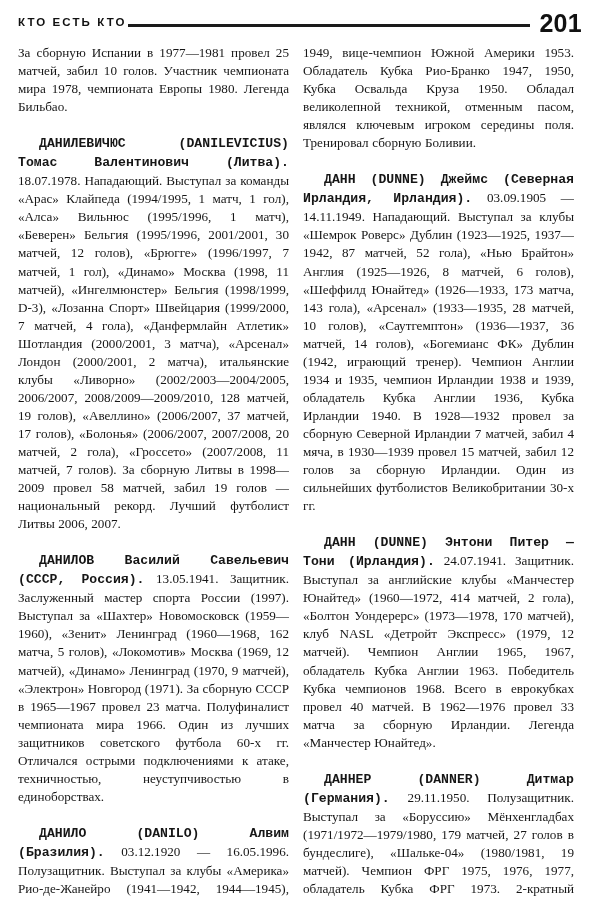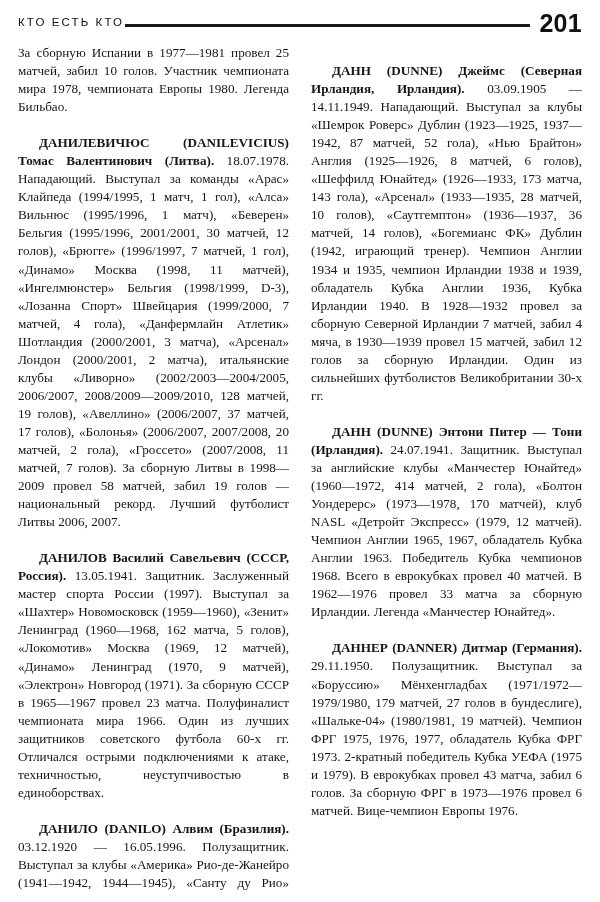--- a/index.html
+++ b/index.html
@@ -30,21 +30,21 @@
     position: absolute;
     left: 18px;
     right: 18px;
     top: 12px;
     height: 22px;
     display: flex;
     align-items: center;
   }
   .rh-title {
     font-family: "Liberation Sans", "DejaVu Sans", sans-serif;
-    font-weight: normal;
+    font-weight: bold;
     font-size: 11.5px;
     letter-spacing: 2.1px;
     color: #111;
     white-space: nowrap;
     line-height: 1;
     padding-bottom: 1px;
   }
   .rh-rule {
     flex: 1 1 auto;
     height: 0;
@@ -63,21 +63,21 @@
   }
 
   
   .columns {
     position: absolute;
     left: 18px;
     top: 44px;
     width: 564px;
     height: 852px;
     display: flex;
-    gap: 22px;
+    gap: 14px;
   }
   .col {
     width: 271px;
     height: 100%;
     overflow: hidden;
   }
 
   p.par {
     margin: 0;
     font-size: 13.15px;
@@ -88,20 +88,21 @@
     word-spacing: 0.2px;
   }
   p.par.indent {
     text-indent: 21px;
   }
   .entry-gap {
     height: 18px;
   }
   b.hw {
     font-weight: bold;
+    font-family: Liberation Mono, monospace;
   }
 </style>
 </head>
 <body>
 
 <div class="page">
 
   <div class="running-head">
     <span class="rh-title">КТО ЕСТЬ КТО</span>
     <span class="rh-rule"></span>
@@ -112,20 +113,21 @@
     <div class="col" id="col-left">
         <p class="par"><span>За сборную Испании в 1977—1981 провел 25 матчей, забил 10 голов. Участник чемпионата мира 1978, чемпионата Европы 1980. Легенда Бильбао.</span></p>
         <div class="entry-gap"></div>
         <p class="par indent"><b class="hw">ДАНИЛЕВИЧЮС (DANILEVICIUS) Томас Валентинович (Литва).</b><span> 18.07.1978. Нападающий. Выступал за команды «Арас» Клайпеда (1994/1995, 1 матч, 1 гол), «Алса» Вильнюс (1995/1996, 1 матч), «Беверен» Бельгия (1995/1996, 2001/2001, 30 матчей, 12 голов), «Брюгге» (1996/1997, 7 матчей, 1 гол), «Динамо» Москва (1998, 11 матчей), «Ингелмюнстер» Бельгия (1998/1999, D-3), «Лозанна Спорт» Швейцария (1999/2000, 7 матчей, 4 гола), «Данфермлайн Атлетик» Шотландия (2000/2001, 3 матча), «Арсенал» Лондон (2000/2001, 2 матча), итальянские клубы «Ливорно» (2002/2003—2004/2005, 2006/2007, 2008/2009—2009/2010, 128 матчей, 19 голов), «Авеллино» (2006/2007, 37 матчей, 17 голов), «Болонья» (2006/2007, 2007/2008, 20 матчей, 2 гола), «Гроссето» (2007/2008, 11 матчей, 7 голов). За сборную Литвы в 1998—2009 провел 58 матчей, забил 19 голов — национальный рекорд. Лучший футболист Литвы 2006, 2007.</span></p>
         <div class="entry-gap"></div>
         <p class="par indent"><b class="hw">ДАНИЛОВ Василий Савельевич (СССР, Россия).</b><span> 13.05.1941. Защитник. Заслуженный мастер спорта России (1997). Выступал за «Шахтер» Новомосковск (1959—1960), «Зенит» Ленинград (1960—1968, 162 матча, 5 голов), «Локомотив» Москва (1969, 12 матчей), «Динамо» Ленинград (1970, 9 матчей), «Электрон» Новгород (1971). За сборную СССР в 1965—1967 провел 23 матча. Полуфиналист чемпионата мира 1966. Один из лучших защитников советского футбола 60-х гг. Отличался острыми подключениями к атаке, техничностью, неуступчивостью в единоборствах.</span></p>
         <div class="entry-gap"></div>
         <p class="par indent"><b class="hw">ДАНИЛО (DANILO) Алвим (Бразилия).</b><span> 03.12.1920 — 16.05.1996. Полузащитник. Выступал за клубы «Америка» Рио-де-Жанейро (1941—1942, 1944—1945), «Санту ду Рио» (1943), «Васку да Гама» (1946—1953, 305 матчей, 11 голов), «Ботафого» (1953—1954). Чемпион лиги «кариока» 1947, 1949, 1950, 1952. За сборную Бразилии в 1945—1953 провел 25 матчей, забил 2 мяча. Вице-чемпион мира 1950 (5 матчей). Победитель Кубка Америки</span></p>
       </div>
     <div class="col" id="col-right">
+        <p class="par"><span>1949, вице-чемпион Южной Америки 1953. Обладатель Кубка Рио-Бранко 1947, 1950, Кубка Освальда Круза 1950. Обладал великолепной техникой, отменным пасом, являлся ключевым игроком середины поля. Тренировал сборную Боливии.</span></p>
         <div class="entry-gap"></div>
         <p class="par indent"><b class="hw">ДАНН (DUNNE) Джеймс (Северная Ирландия, Ирландия).</b><span> 03.09.1905 — 14.11.1949. Нападающий. Выступал за клубы «Шемрок Роверс» Дублин (1923—1925, 1937—1942, 87 матчей, 52 гола), «Нью Брайтон» Англия (1925—1926, 8 матчей, 6 голов), «Шеффилд Юнайтед» (1926—1933, 173 матча, 143 гола), «Арсенал» (1933—1935, 28 матчей, 10 голов), «Саутгемптон» (1936—1937, 36 матчей, 14 голов), «Богемианс ФК» Дублин (1942, играющий тренер). Чемпион Англии 1934 и 1935, чемпион Ирландии 1938 и 1939, обладатель Кубка Англии 1936, Кубка Ирландии 1940. В 1928—1932 провел за сборную Северной Ирландии 7 матчей, забил 4 мяча, в 1930—1939 провел 15 матчей, забил 12 голов за сборную Ирландии. Один из сильнейших футболистов Великобритании 30-х гг.</span></p>
         <div class="entry-gap"></div>
         <p class="par indent"><b class="hw">ДАНН (DUNNE) Энтони Питер — Тони (Ирландия).</b><span> 24.07.1941. Защитник. Выступал за английские клубы «Манчестер Юнайтед» (1960—1972, 414 матчей, 2 гола), «Болтон Уондерерс» (1973—1978, 170 матчей), клуб NASL «Детройт Экспресс» (1979, 12 матчей). Чемпион Англии 1965, 1967, обладатель Кубка Англии 1963. Победитель Кубка чемпионов 1968. Всего в еврокубках провел 40 матчей. В 1962—1976 провел 33 матча за сборную Ирландии. Легенда «Манчестер Юнайтед».</span></p>
         <div class="entry-gap"></div>
         <p class="par indent"><b class="hw">ДАННЕР (DANNER) Дитмар (Германия).</b><span> 29.11.1950. Полузащитник. Выступал за «Боруссию» Мёнхенгладбах (1971/1972—1979/1980, 179 матчей, 27 голов в бундеслиге), «Шальке-04» (1980/1981, 19 матчей). Чемпион ФРГ 1975, 1976, 1977, обладатель Кубка ФРГ 1973. 2-кратный победитель Кубка УЕФА (1975 и 1979). В еврокубках провел 43 матча, забил 6 голов. За сборную ФРГ в 1973—1976 провел 6 матчей. Вице-чемпион Европы 1976.</span></p>
       </div>
   </div>
 
 </div>

